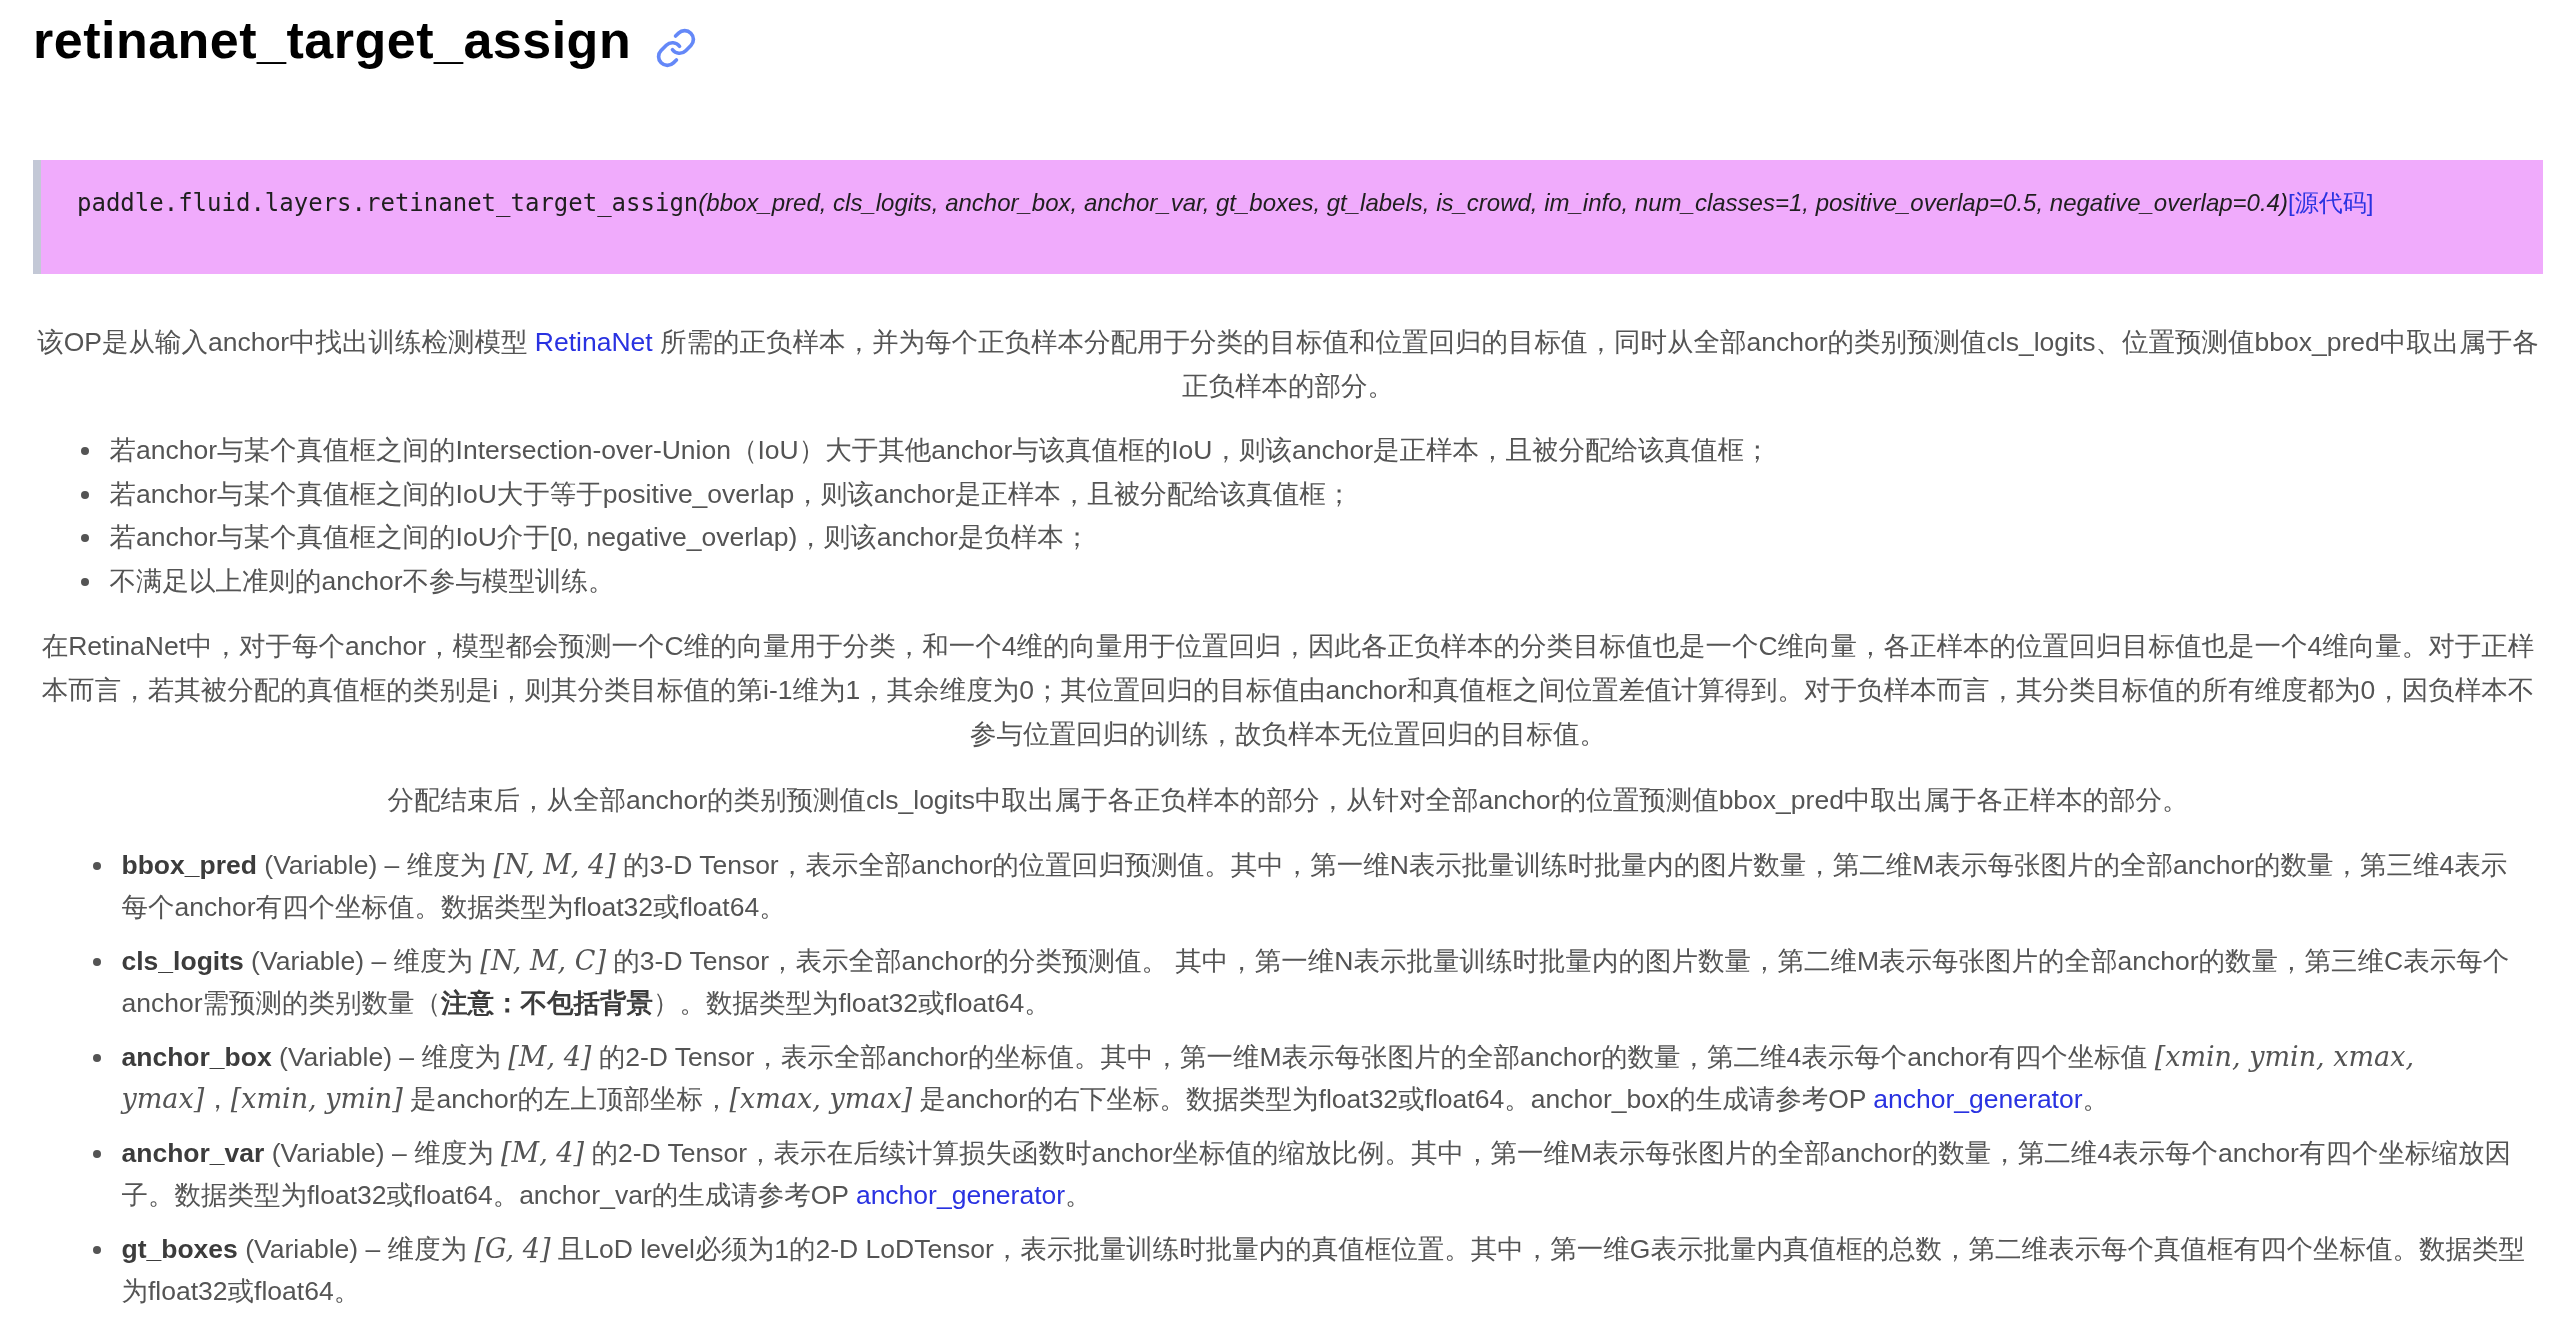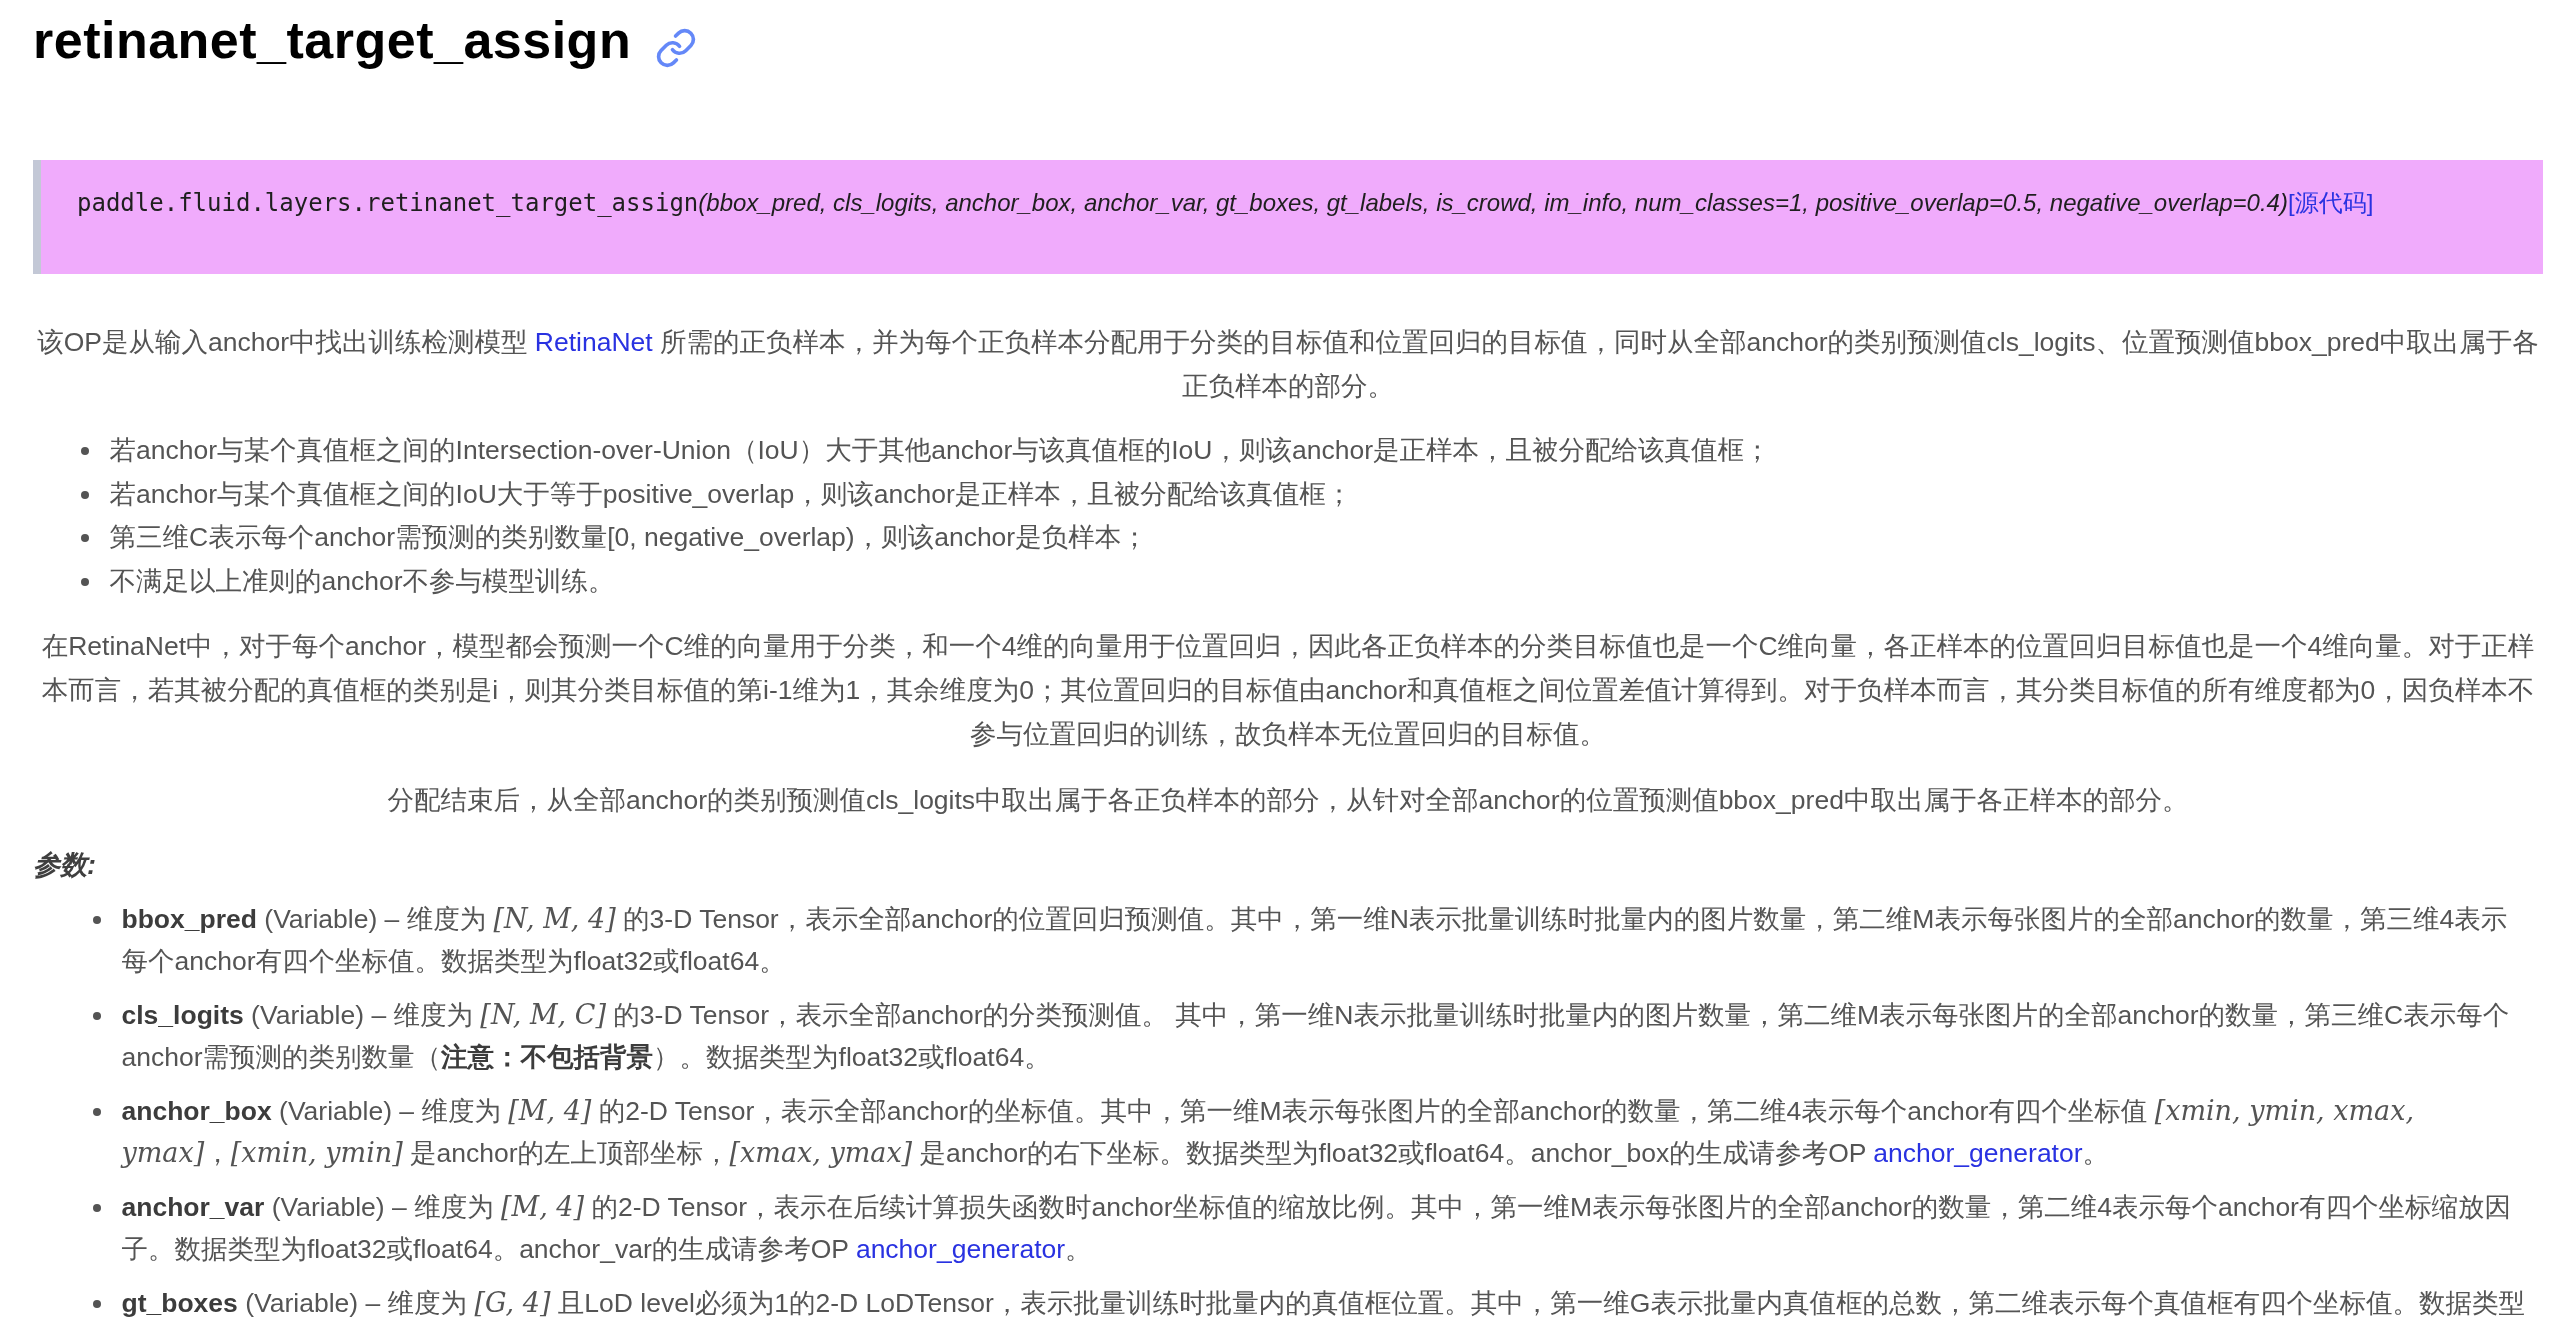--- a/index.html
+++ b/index.html
@@ -127,29 +127,28 @@
   <div class="sig">
     <div class="code-line"><span class="sig-name">paddle.fluid.layers.retinanet_target_assign</span><span class="sig-paren">(</span><span class="sig-params">bbox_pred, cls_logits, anchor_box, anchor_var, gt_boxes, gt_labels, is_crowd, im_info, num_classes=1, positive_overlap=0.5, negative_overlap=0.4</span><span class="sig-paren">)</span><a class="srclink" href="#">[源代码]</a></div>
   </div>
 
   <p class="para"><span>该OP是从输入anchor中找出训练检测模型 </span><a class="doclink" href="#">RetinaNet</a><span> 所需的正负样本，并为每个正负样本分配用于分类的目标值和位置回归的目标值，同时从全部anchor的类别预测值cls_logits、位置预测值bbox_pred中取出属于各正负样本的部分。</span></p>
 
 
   <ul class="bullets">
     <li>若anchor与某个真值框之间的Intersection-over-Union（IoU）大于其他anchor与该真值框的IoU，则该anchor是正样本，且被分配给该真值框；</li>
     <li>若anchor与某个真值框之间的IoU大于等于positive_overlap，则该anchor是正样本，且被分配给该真值框；</li>
-    <li>第三维C表示每个anchor需预测的类别数量[0, negative_overlap)，则该anchor是负样本；</li>
+    <li>若anchor与某个真值框之间的IoU介于[0, negative_overlap)，则该anchor是负样本；</li>
     <li>不满足以上准则的anchor不参与模型训练。</li>
   </ul>
 
   <p class="para">在RetinaNet中，对于每个anchor，模型都会预测一个C维的向量用于分类，和一个4维的向量用于位置回归，因此各正负样本的分类目标值也是一个C维向量，各正样本的位置回归目标值也是一个4维向量。对于正样本而言，若其被分配的真值框的类别是i，则其分类目标值的第i-1维为1，其余维度为0；其位置回归的目标值由anchor和真值框之间位置差值计算得到。对于负样本而言，其分类目标值的所有维度都为0，因负样本不参与位置回归的训练，故负样本无位置回归的目标值。</p>
 
   <p class="para">分配结束后，从全部anchor的类别预测值cls_logits中取出属于各正负样本的部分，从针对全部anchor的位置预测值bbox_pred中取出属于各正样本的部分。</p>
 
-  <p class="rubric params-heading">参数:</p>
 
   <ul class="bullets param-list">
     <li><span class="pname">bbox_pred</span><span> (Variable) – 维度为 </span><span class="math">[N, M, 4]</span><span> 的3-D Tensor，表示全部anchor的位置回归预测值。其中，第一维N表示批量训练时批量内的图片数量，第二维M表示每张图片的全部anchor的数量，第三维4表示每个anchor有四个坐标值。数据类型为float32或float64。</span></li>
 
     <li><span class="pname">cls_logits</span><span> (Variable) – 维度为 </span><span class="math">[N, M, C]</span><span> 的3-D Tensor，表示全部anchor的分类预测值。 其中，第一维N表示批量训练时批量内的图片数量，第二维M表示每张图片的全部anchor的数量，第三维C表示每个anchor需预测的类别数量（</span><span class="pbold">注意：不包括背景</span><span>）。数据类型为float32或float64。</span></li>
 
     <li><span class="pname">anchor_box</span><span> (Variable) – 维度为 </span><span class="math">[M, 4]</span><span> 的2-D Tensor，表示全部anchor的坐标值。其中，第一维M表示每张图片的全部anchor的数量，第二维4表示每个anchor有四个坐标值 </span><span class="math">[xmin, ymin, xmax, ymax]</span><span>，</span><span class="math">[xmin, ymin]</span><span> 是anchor的左上顶部坐标，</span><span class="math">[xmax, ymax]</span><span> 是anchor的右下坐标。数据类型为float32或float64。anchor_box的生成请参考OP </span><a class="doclink" href="#">anchor_generator</a><span>。</span></li>
 
     <li><span class="pname">anchor_var</span><span> (Variable) – 维度为 </span><span class="math">[M, 4]</span><span> 的2-D Tensor，表示在后续计算损失函数时anchor坐标值的缩放比例。其中，第一维M表示每张图片的全部anchor的数量，第二维4表示每个anchor有四个坐标缩放因子。数据类型为float32或float64。anchor_var的生成请参考OP </span><a class="doclink" href="#">anchor_generator</a><span>。</span></li>
 

